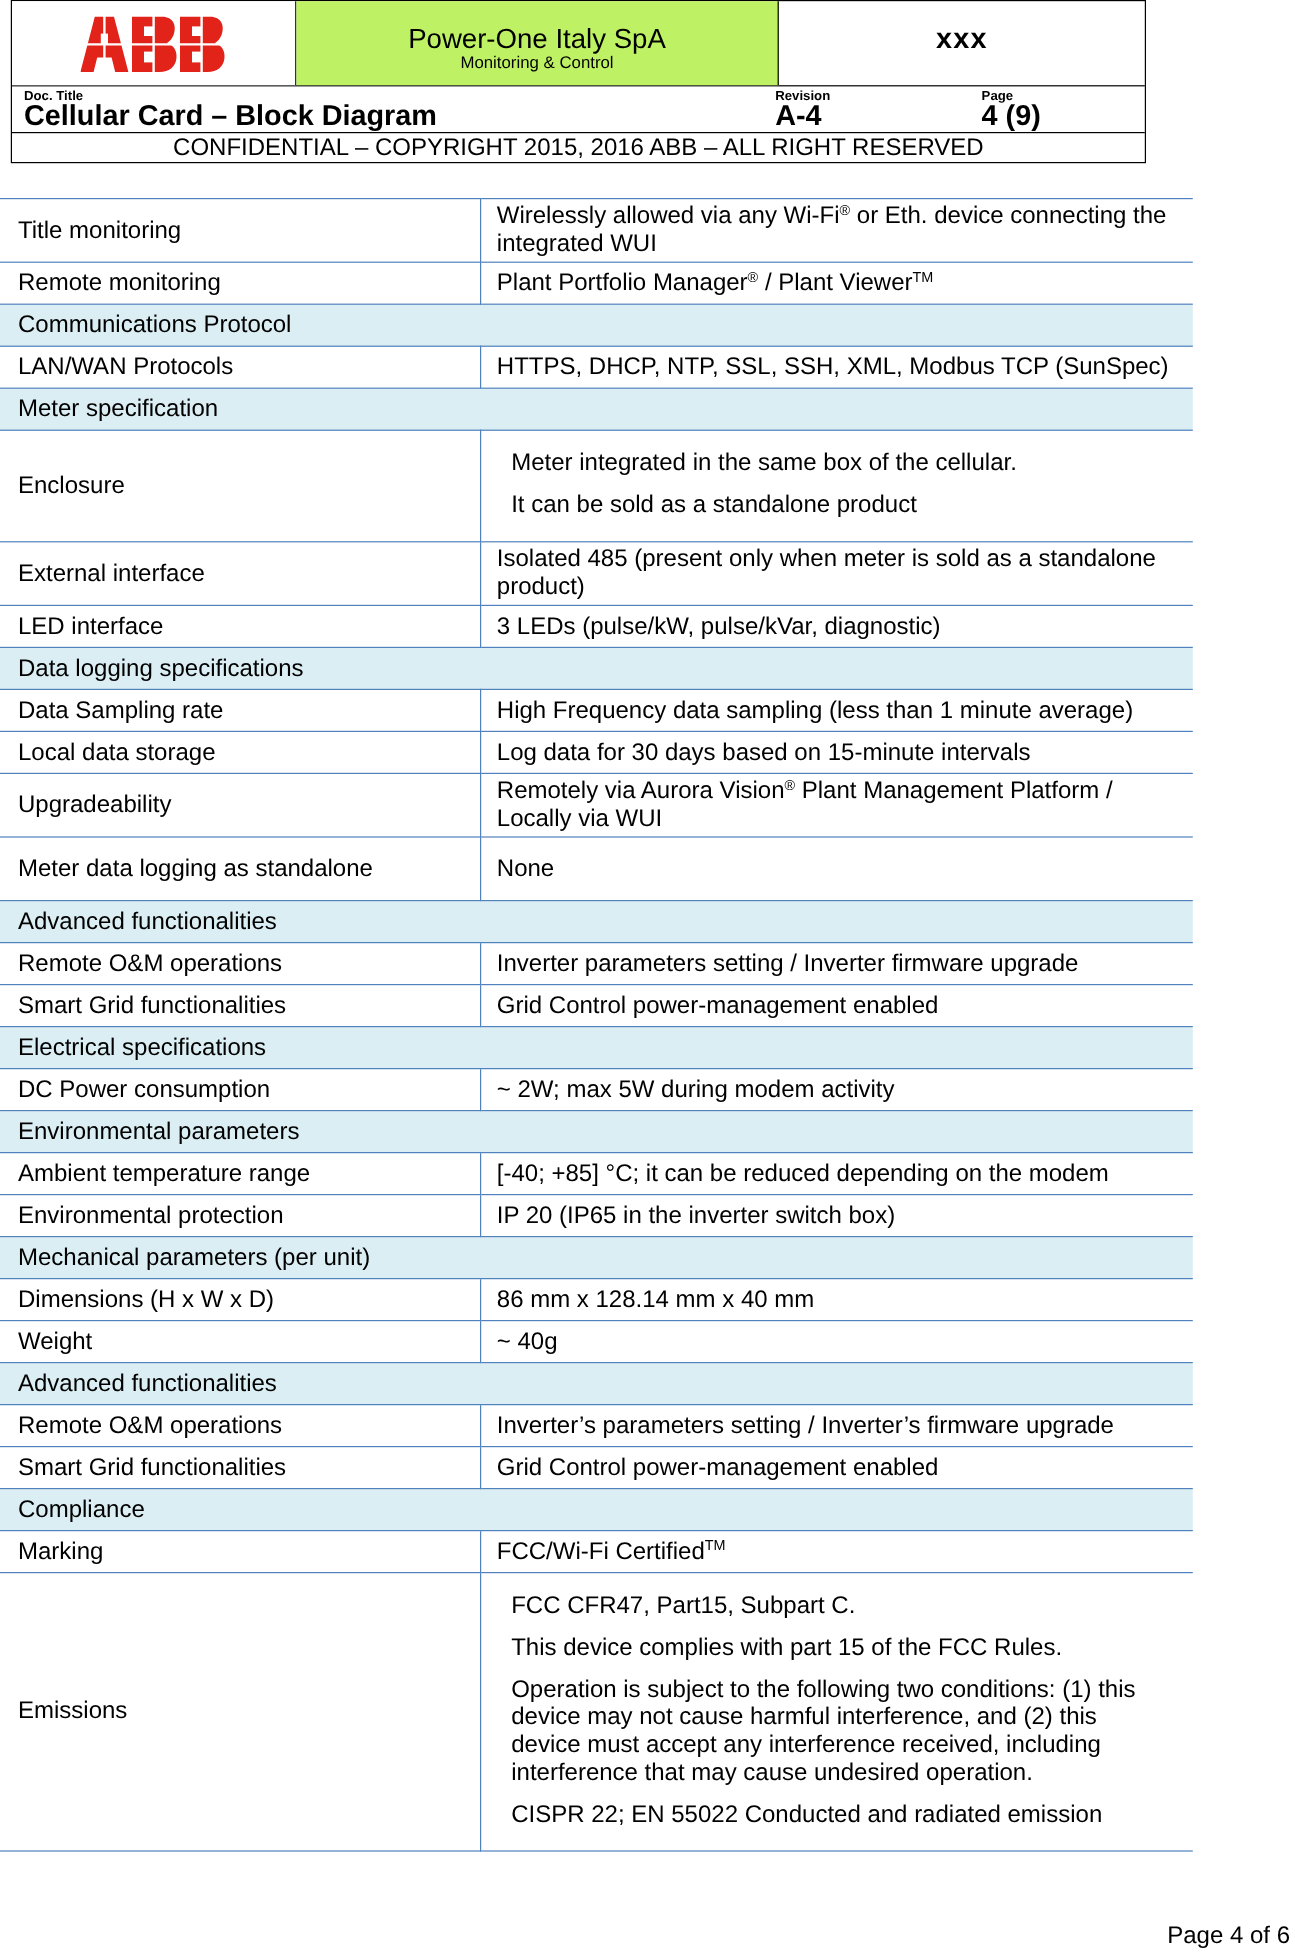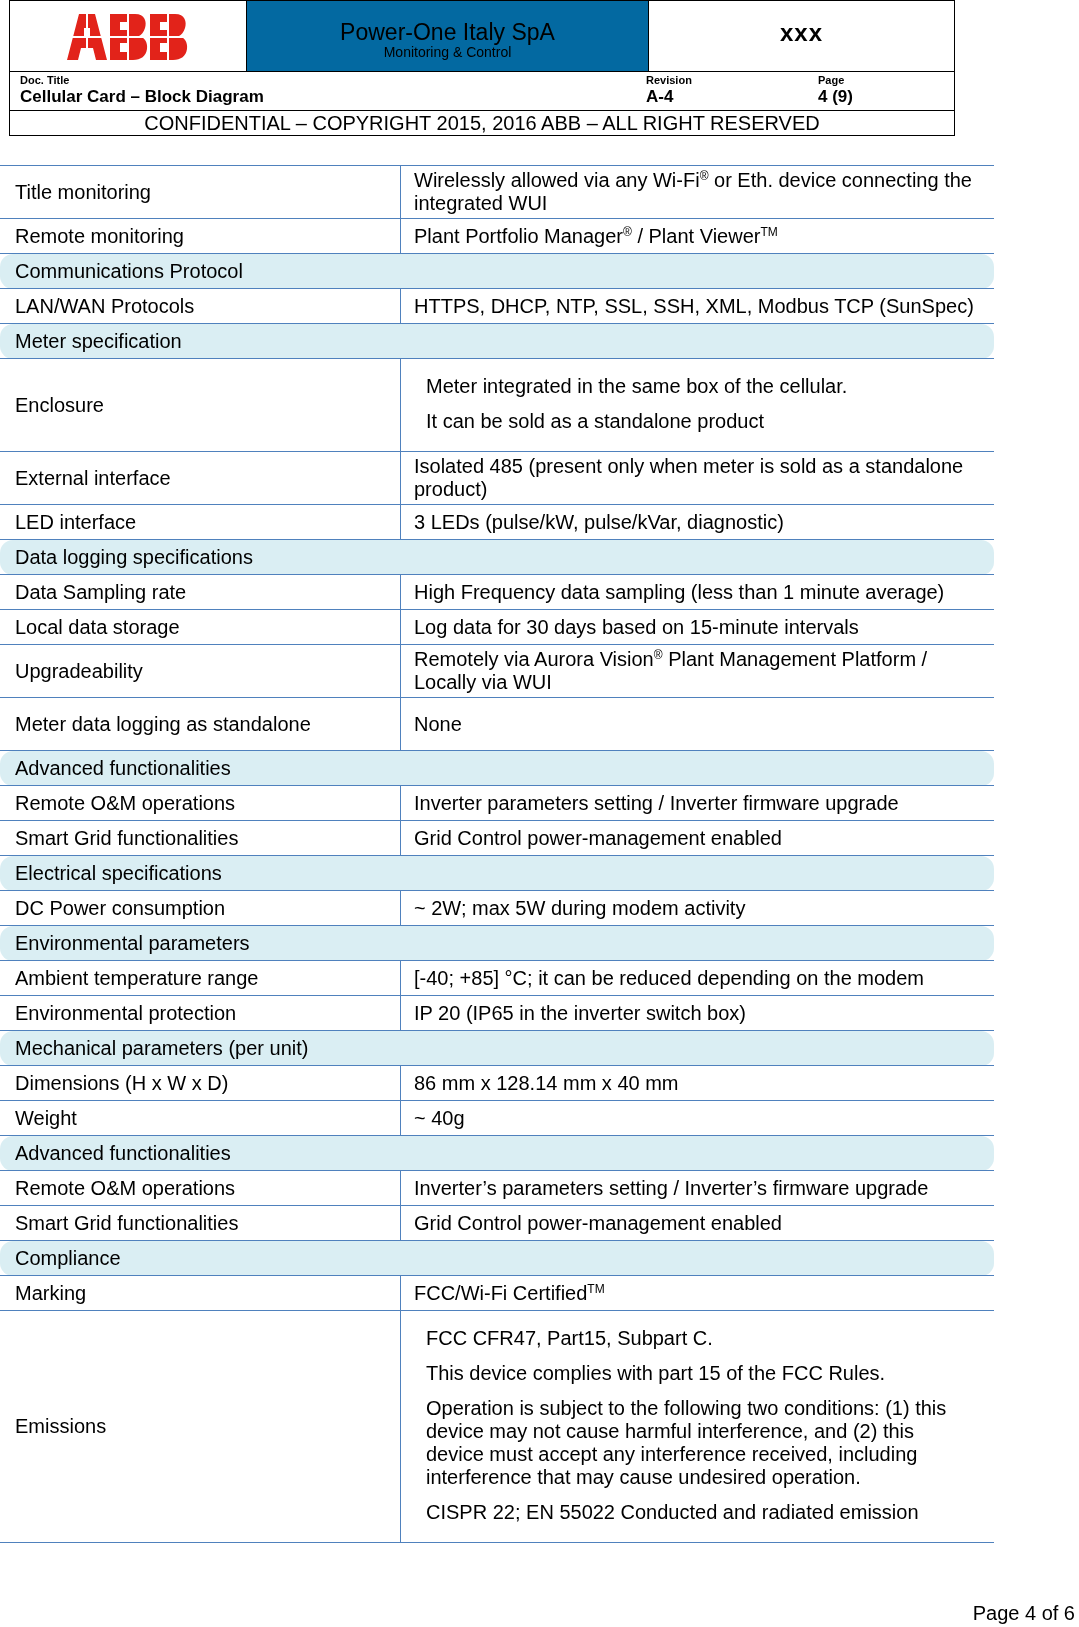--- a/index.html
+++ b/index.html
@@ -2,36 +2,36 @@
 <html><head>
 <meta charset="utf-8">
 <style>
   html, body { margin:0; padding:0; background:#ffffff; }
   body { width:1079px; height:1627px; position:relative; font-family:"Liberation Sans", sans-serif; color:#000; overflow:hidden; }
 
   
   .hdr { position:absolute; left:9px; top:0px; width:944px; border:1px solid #000; border-collapse:collapse; }
   .hdr-row1 { display:flex; height:70px; border-bottom:1px solid #000; }
   .hdr-logo { width:236px; border-right:1px solid #000; display:flex; align-items:center; justify-content:center; background:#fff; }
-  .hdr-company { width:402px; border-right:1px solid #000; background:#0369a1; text-align:center; display:flex; flex-direction:column; justify-content:center; align-items:center; padding-top:6px; box-sizing:border-box;}
+  .hdr-company { width:402px; border-right:1px solid #000; background:#bef264; text-align:center; display:flex; flex-direction:column; justify-content:center; align-items:center; padding-top:6px; box-sizing:border-box;}
   .hdr-company .name { font-size:23px; line-height:26px; }
   .hdr-company .sub { font-size:14px; line-height:15px; }
   .hdr-code { flex:1; display:flex; align-items:flex-start; justify-content:center; padding-top:18px; box-sizing:border-box; font-weight:bold; font-size:24px; letter-spacing:1px; }
   .hdr-row2 { display:flex; height:38px; border-bottom:1px solid #000; position:relative;font-weight:bold; }
   .hdr-cell { position:absolute; top:0; }
   .hdr-cell .lbl { font-size:11px; line-height:12px; margin-top:2px; }
-  .hdr-cell .val { font-size:17px; line-height:22px; }
+  .hdr-cell .val { font-size:24px; line-height:22px; }
   .hdr-row3 { height:24px; text-align:center; font-size:20px; line-height:24px; }
 
   
   .spec { position:absolute; left:0; top:165px; width:994px; border-collapse:collapse; }
   .spec td { border-top:1.5px solid #4f81bd; border-bottom:1.5px solid #4f81bd; font-size:20px; line-height:23px; vertical-align:middle; padding:0 0 0 15px; }
   .spec td.k { width:305px; border-right:1.5px solid #4f81bd; }
   .spec td.v { padding-left:13px; padding-right:20px; }
-  .spec tr.sec td { background:#daeef3;border-radius:13px; }
+  .spec tr.sec td { background:#daeef3; }
   .spec tr.h36 td { height:34px; }
   .spec tr.h52 td { height:52px; }
   .spec td.v p { margin:12px; }
   .spec td.v p + p { margin-top:7px; }
   .spec td.v.multi { padding-top:4px; padding-bottom:6px; }
   sup { font-size:12px; line-height:0; vertical-align:7px; }
 
   .footer { position:absolute; right:4px; top:1602px; font-size:20px;margin-left:48px; }
 </style>
 </head>

